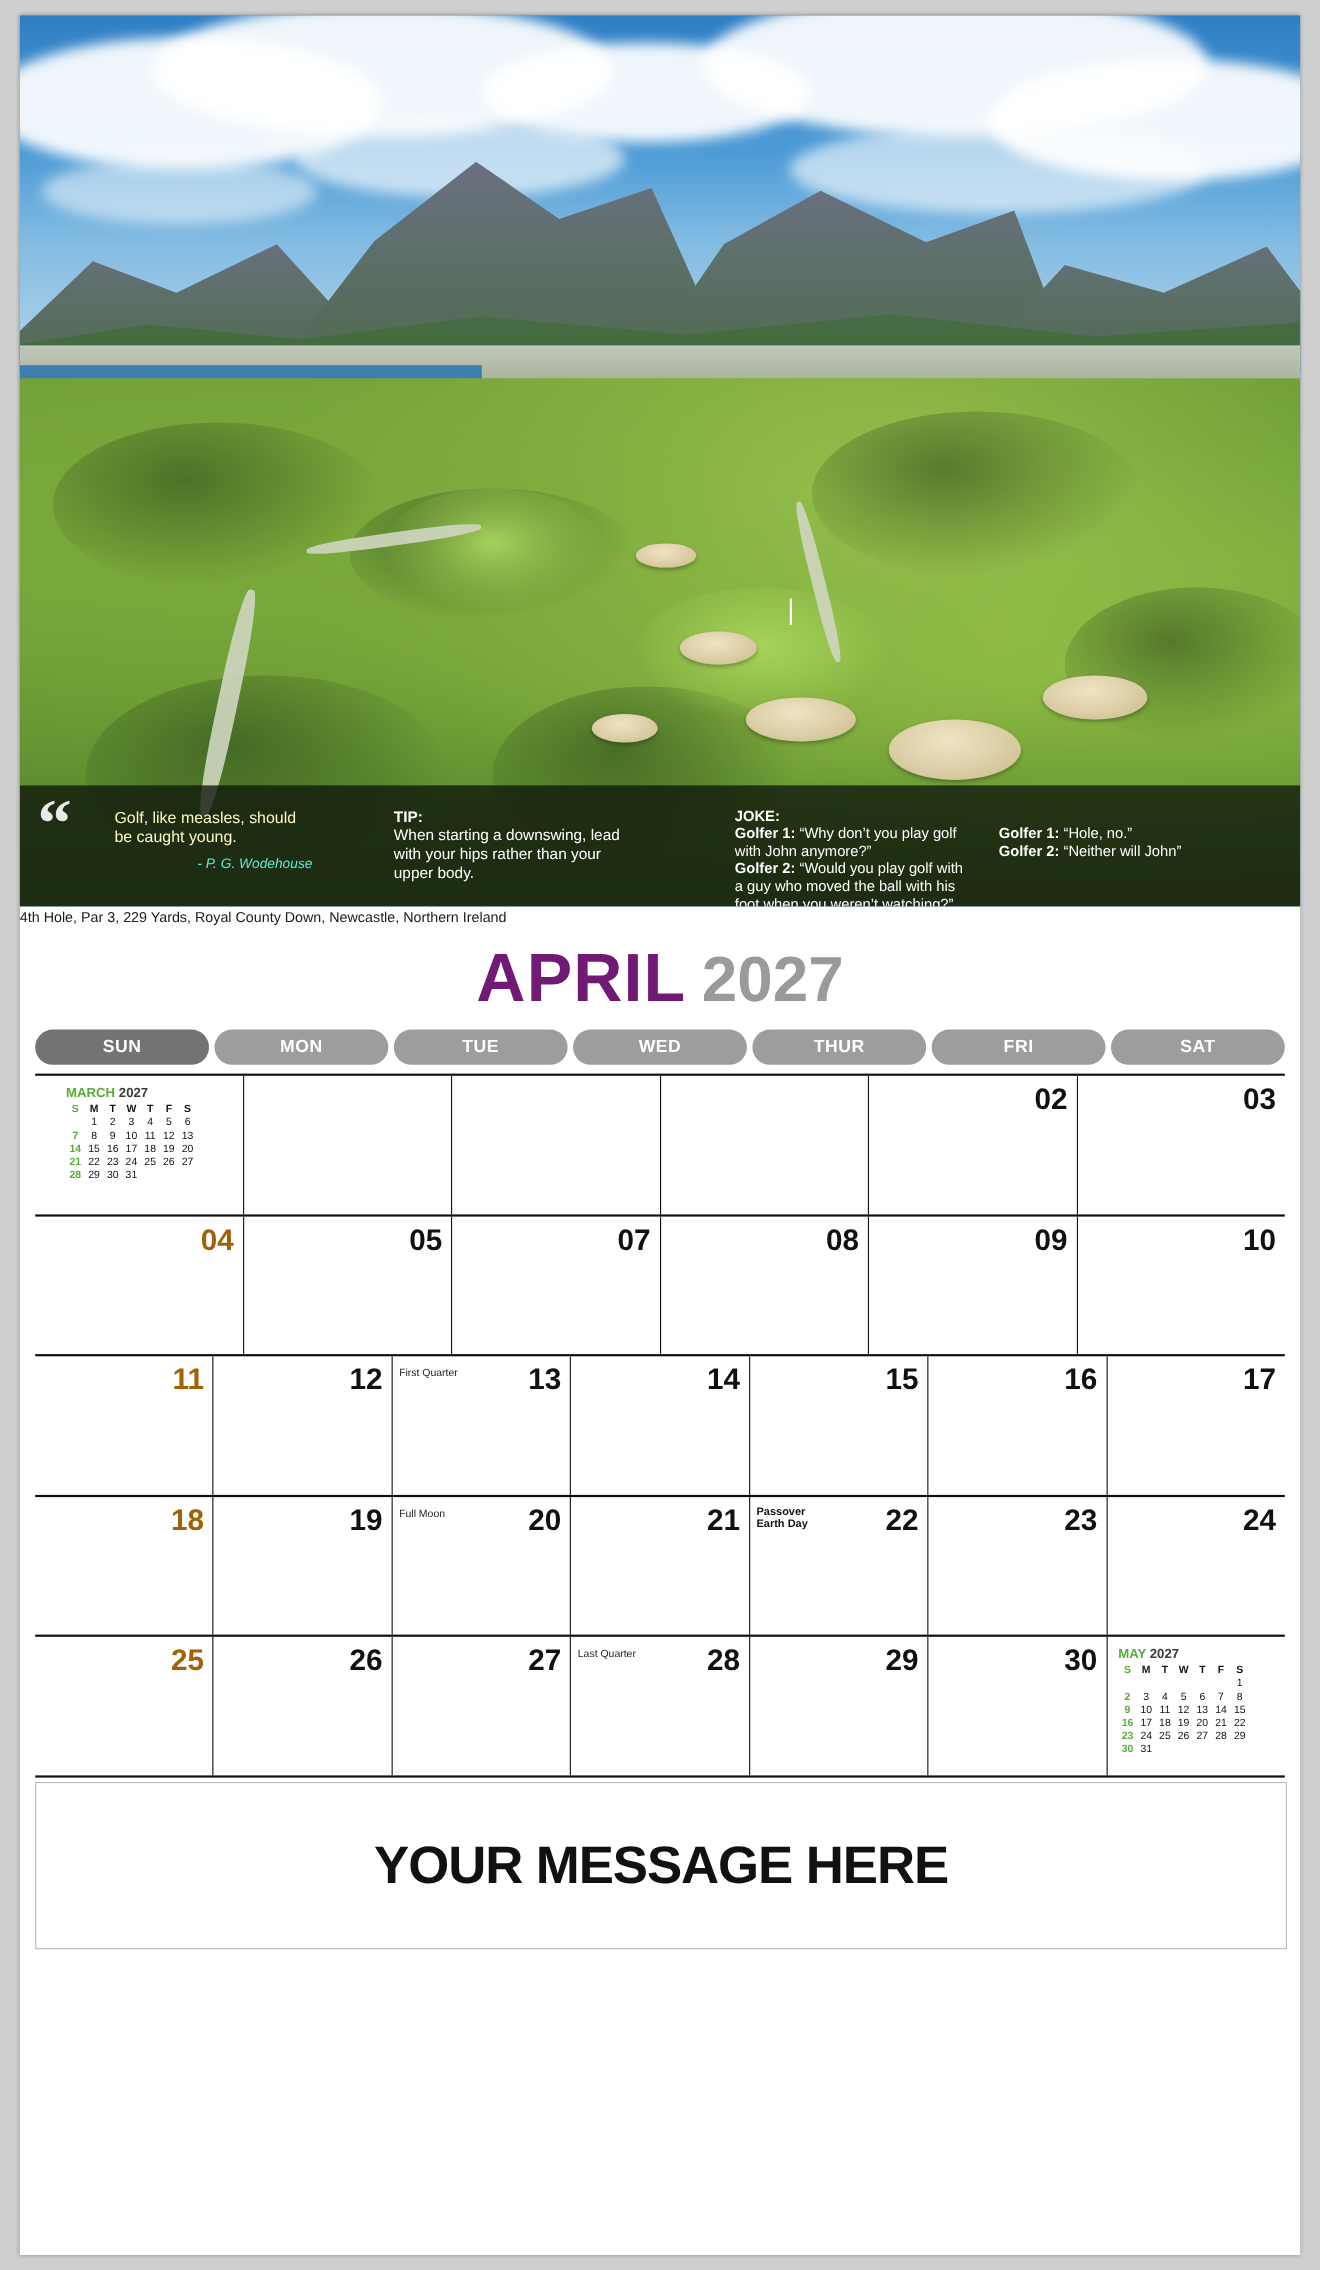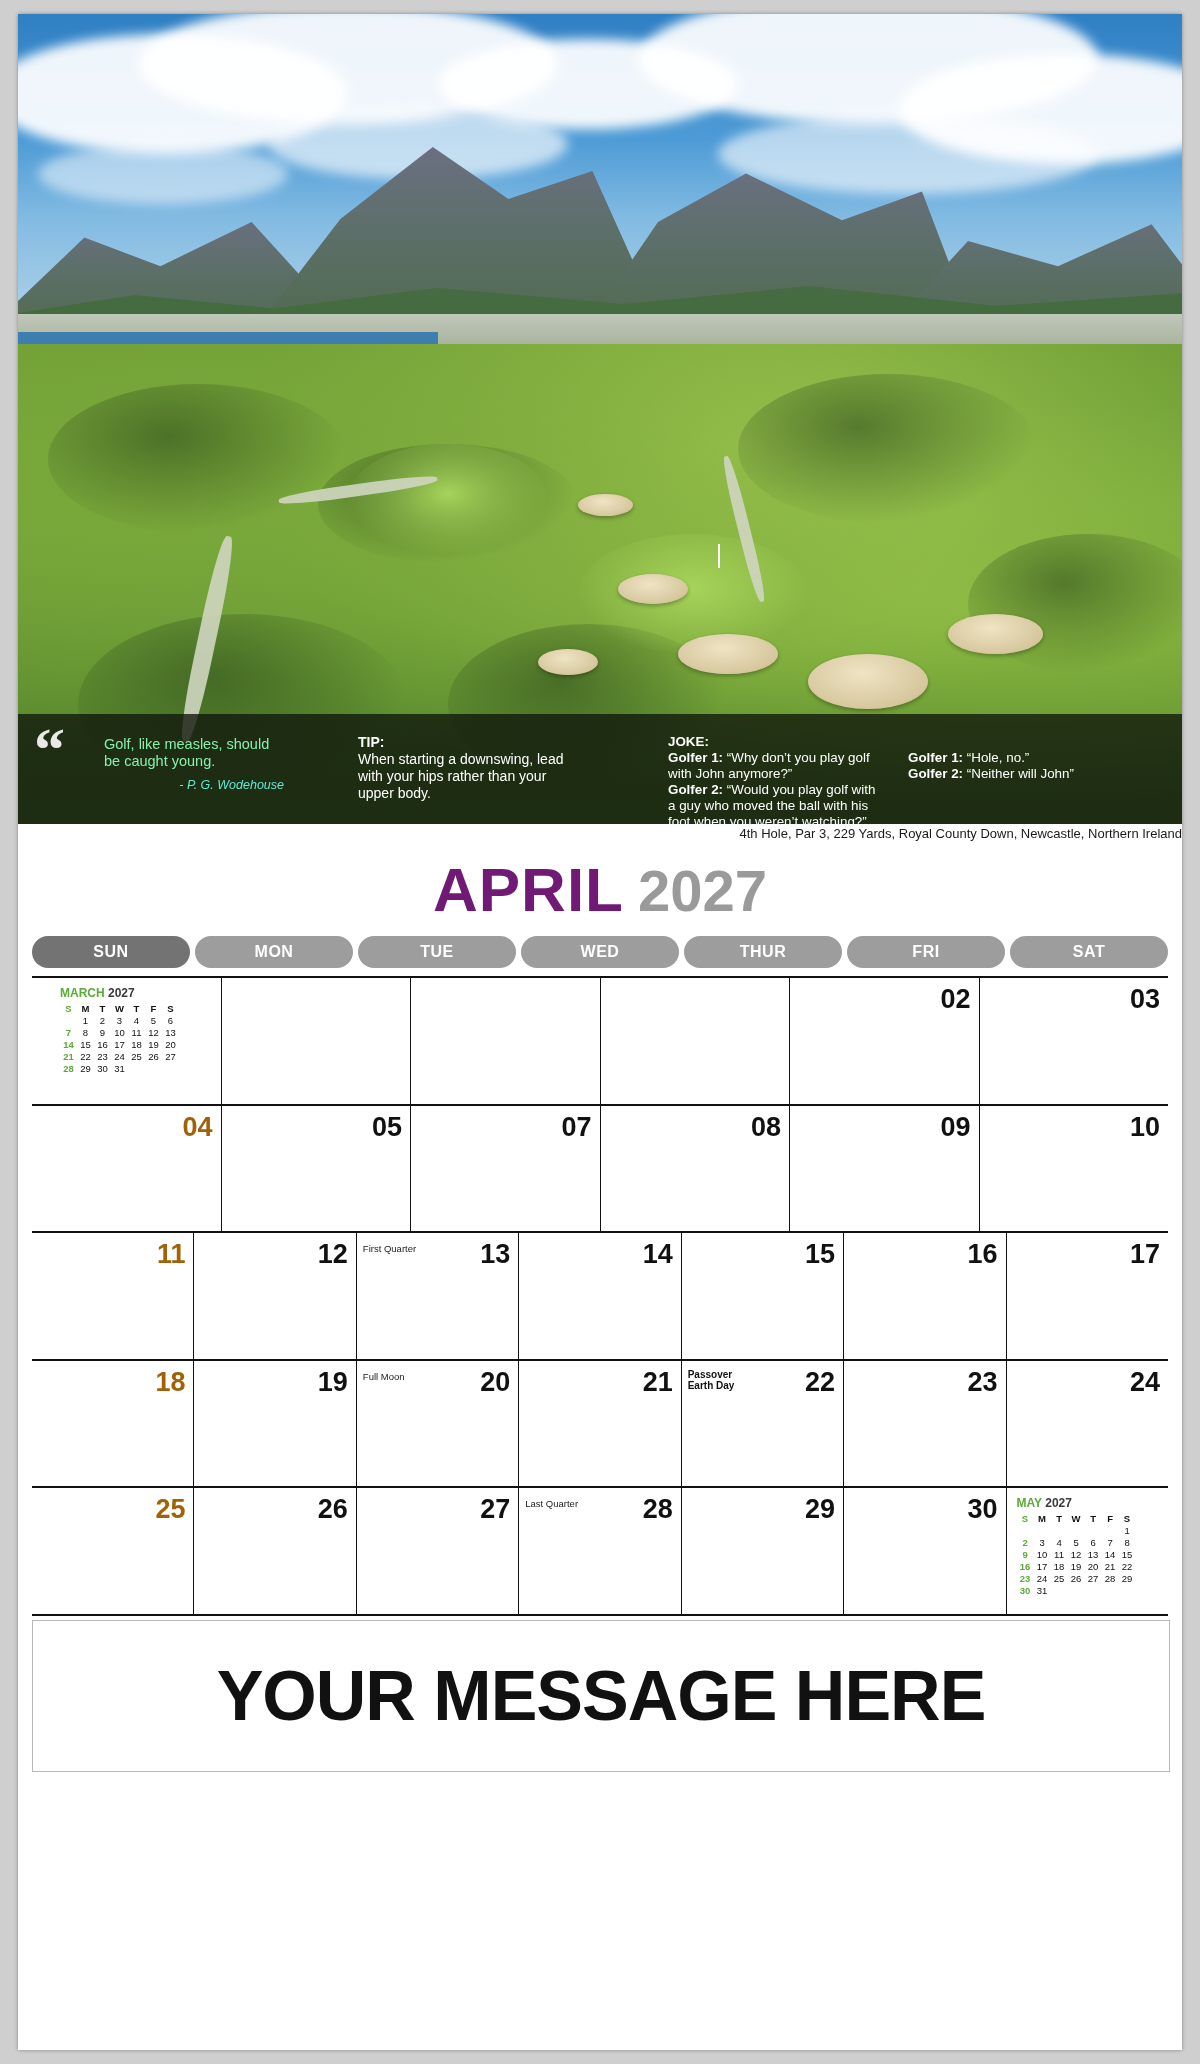--- a/index.html
+++ b/index.html
@@ -116,21 +116,21 @@
     background:rgba(16,22,12,.78);
     color:#fff;
   }
   .qmark{
     position:absolute;left:16px;top:10px;
     font-size:62px;line-height:50px;color:#e9eae6;font-family:"Liberation Serif",serif;
     font-weight:700;
   }
   .quote-text{
     position:absolute;left:86px;top:22px;width:180px;
-    font-size:14.5px;line-height:17px;color:#86efac;
+    font-size:14.5px;line-height:17px;color:#fef9c3;
   }
   .quote-attr{
     position:absolute;left:86px;top:64px;width:180px;
     font-size:12.5px;font-style:italic;text-align:right;color:#5eead4;
   }
   .tipcol{
     position:absolute;left:340px;top:20px;width:220px;
     font-size:14px;line-height:17px;
   }
   .tipcol .hd{font-weight:bold;}
@@ -140,21 +140,21 @@
   }
   .jokecol2{
     position:absolute;left:890px;top:20px;width:250px;
     font-size:13.4px;line-height:16px;
   }
   .jokecol .hd{font-weight:bold;}
   .sp{font-weight:bold;}
 
   .caption{
     position:absolute;left:0;top:812px;width:1164px;
-    text-align:right;font-size:13px;color:#1a1a1a;
+    text-align:left;font-size:13px;color:#1a1a1a;
   }
 
   
   .title-row{
     position:absolute;left:0;top:840px;width:1164px;height:68px;text-align:center;
   }
   .month{
     font-size:62px;font-weight:bold;color:#701a75;letter-spacing:1px;
     font-family:"Liberation Sans", sans-serif;
   }
@@ -214,21 +214,21 @@
   .mini-march{left:28px;top:8px;}
   .mini-may{left:10px;top:8px;}
 
   
   .msgbox{
     position:absolute;left:14px;top:1606px;width:1136px;height:150px;
     border:1px solid #b9b9b9;background:#fff;
     display:flex;align-items:center;justify-content:center;
   }
   .msg{
-    font-size:70px;font-weight:bold;color:#111;letter-spacing:-1px;
+    font-size:48px;font-weight:bold;color:#111;letter-spacing:-1px;
   }
 </style>
 </head>
 <body>
 
 <div class="page">
   <div class="calendar">
 
     <div class="photo-wrap">
       <div class="sky"></div>

